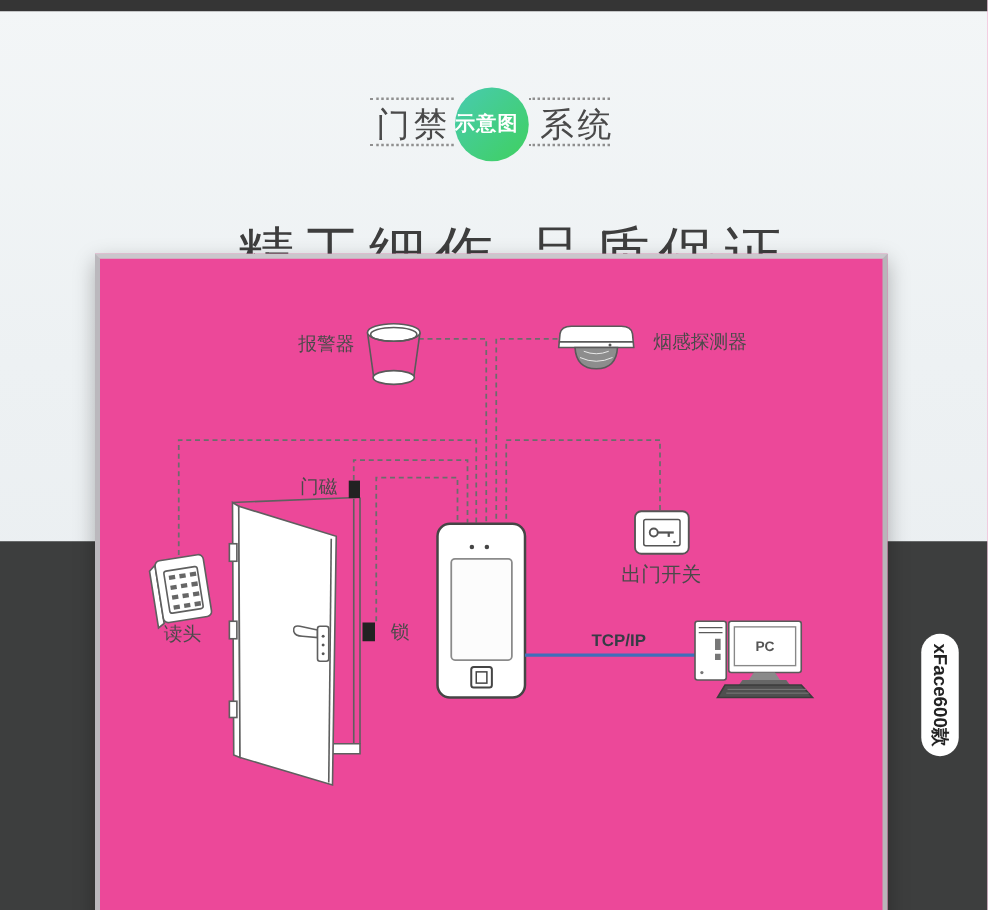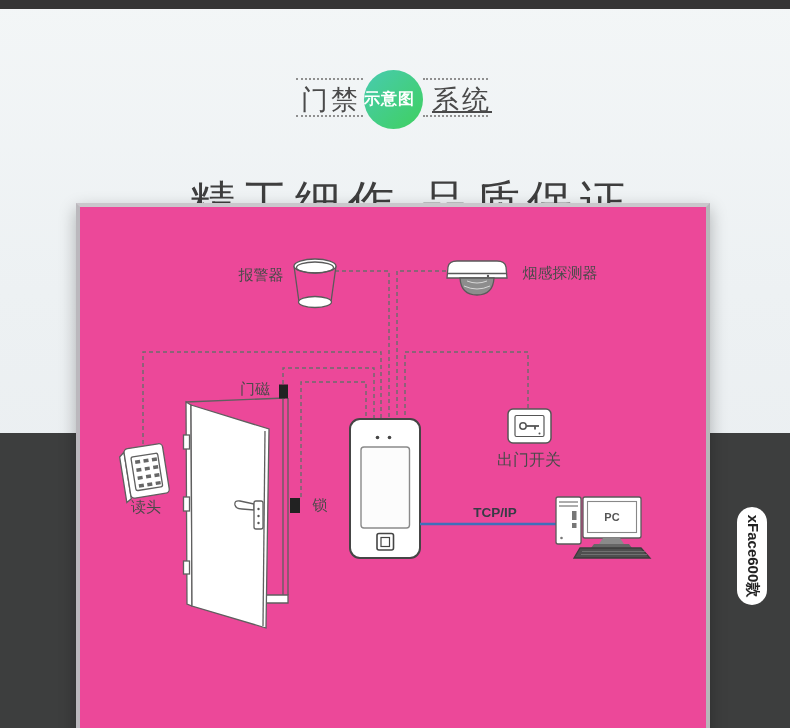--- a/index.html
+++ b/index.html
@@ -20,21 +20,21 @@
     background: #3d3e3e;
     z-index: 1;
   }
   
   .hdr-text {
     position: absolute; top: 82px;
     font-size: 27px; color: #4a4a4a; letter-spacing: 3px;
     z-index: 3;
   }
   .hdr-left { left: 301px; }
-  .hdr-right { left: 432px; text-decoration: underline; }
+  .hdr-right { left: 432px; }
   .dotted {
     position: absolute; height: 0;
     border-top: 2px dotted #8f8f8f;
     z-index: 2;
   }
   .dot-tl { left: 296px; top: 78px; width: 67px; }
   .dot-tr { left: 423px; top: 78px; width: 65px; }
   .dot-bl { left: 296px; top: 115px; width: 67px; }
   .dot-br { left: 423px; top: 115px; width: 65px; }
   .badge-circle {

